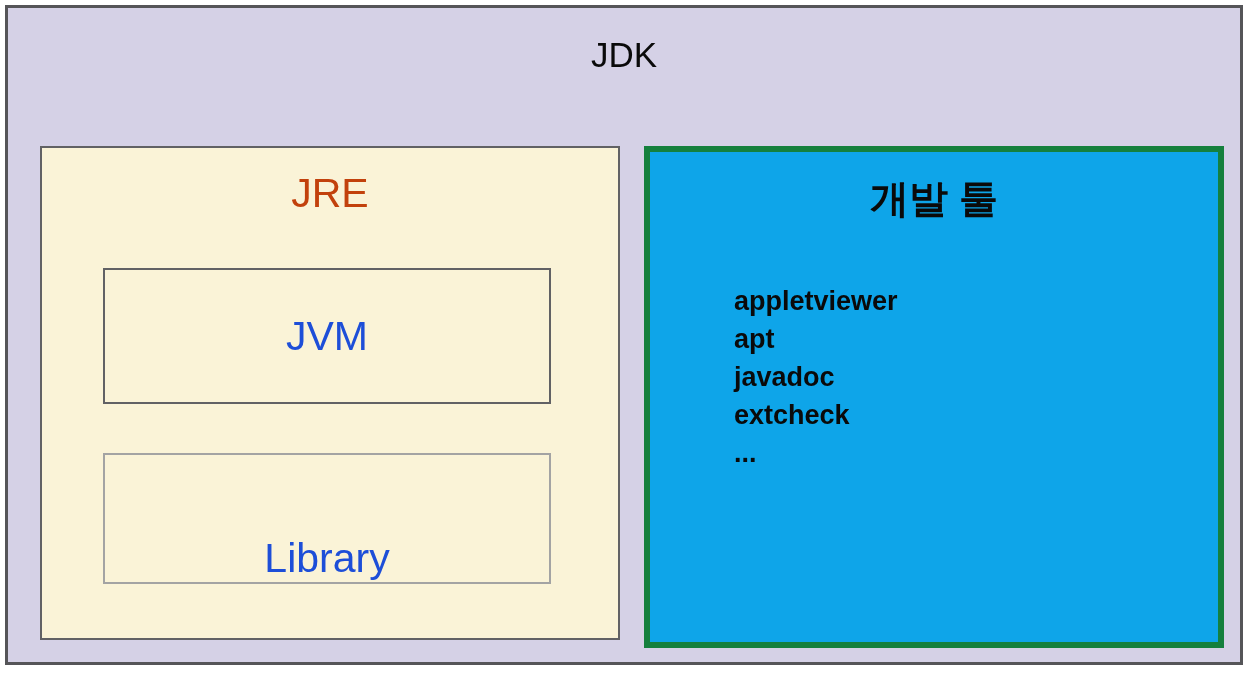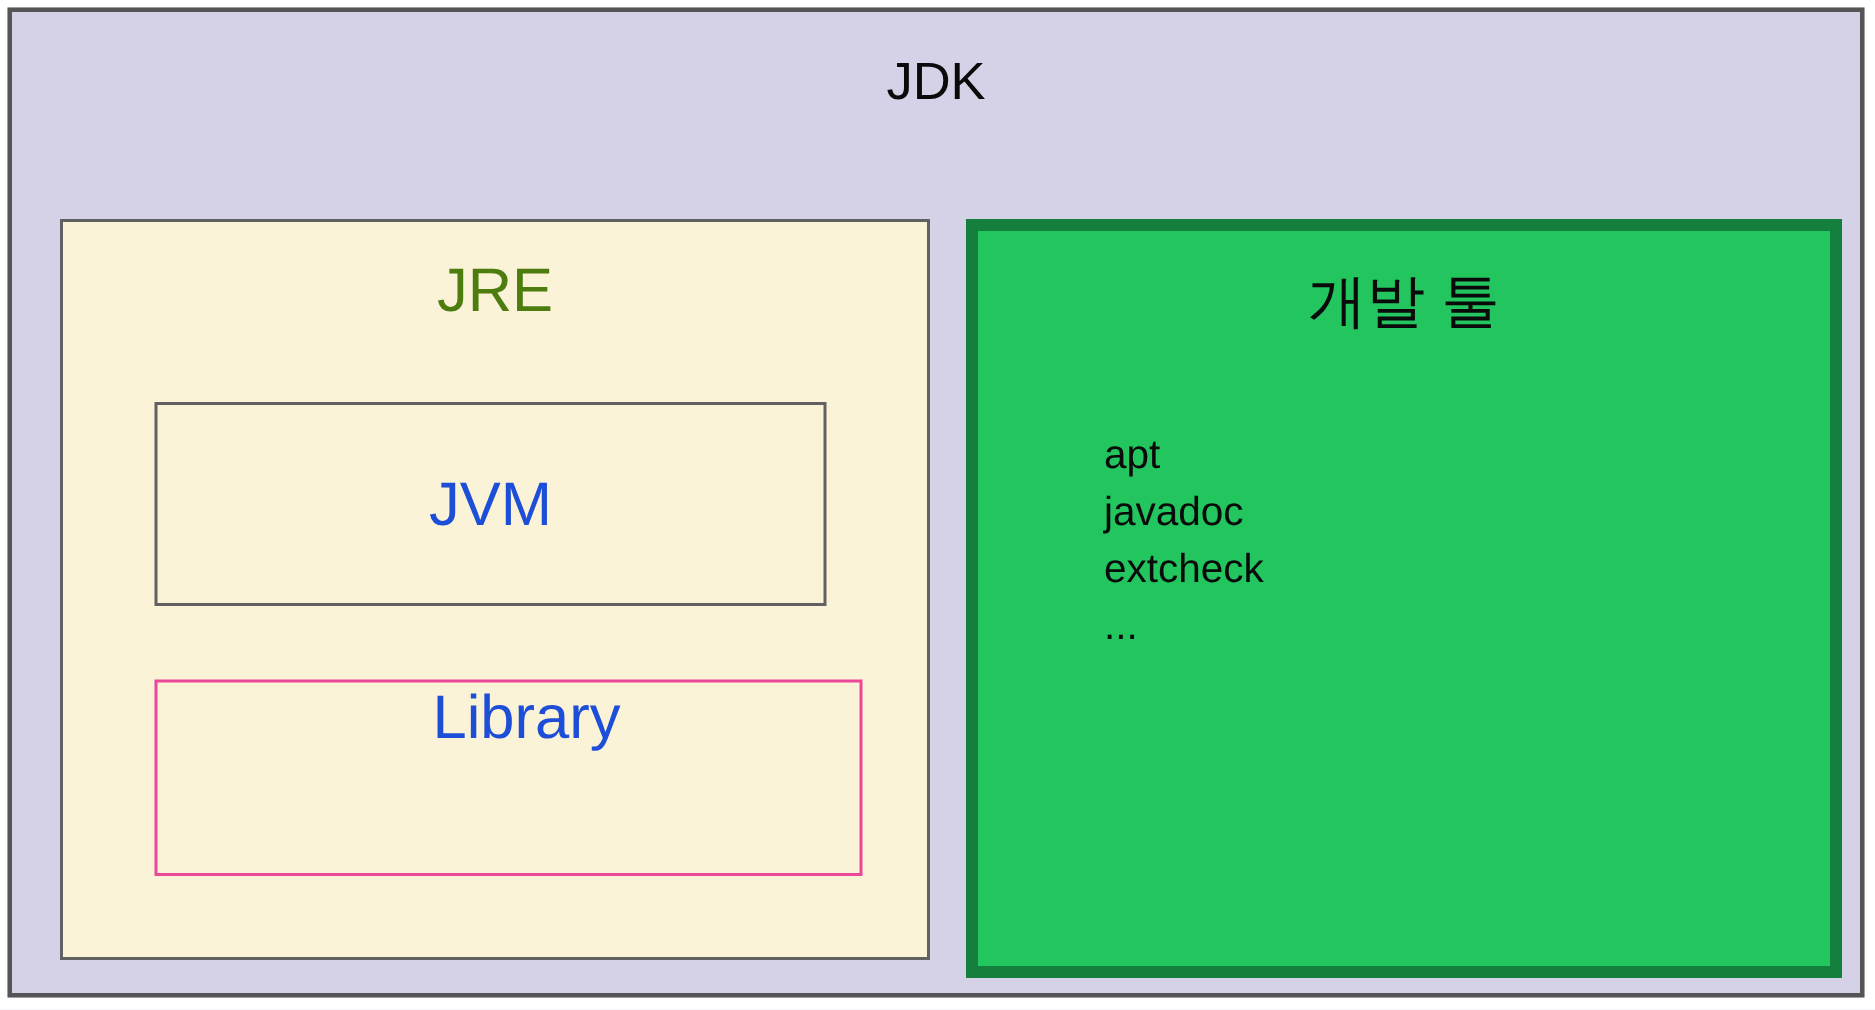--- a/index.html
+++ b/index.html
@@ -46,59 +46,59 @@
     background: #faf3d7;
     border: 2px solid #616164;
   }
   .jre-title {
     position: absolute;
     left: 0;
     right: 0;
     top: 22px;
     text-align: center;
     font-size: 41px;
-    color: #4d7c0f;
+    color: #c2410c;
   }
   .jvm-box {
     position: absolute;
     left: 61px;
     top: 120px;
     width: 444px;
     height: 132px;
     background: #faf3d7;
     border: 2px solid #616164;
     display: flex;
     align-items: center;
     justify-content: center;
   }
   .library-box {
     position: absolute;
     left: 61px;
     top: 305px;
     width: 444px;
     height: 127px;
     background: #faf3d7;
-    border: 2px solid #ec4899;
+    border: 2px solid #a3a3a3;
     display: flex;
-    align-items: flex-start;
+    align-items: flex-end;
     justify-content: center;
-    padding-left: 24px;
   }
   .inner-label {
     font-size: 41px;
     color: #1d4ed8;
   }
   .devtools-box {
     position: absolute;
     left: 636px;
     top: 138px;
     width: 568px;
     height: 490px;
-    background: #22c55e;
-    border: 8px solid #15803d;
+    background: #0ea5e9;
+    border: 6px solid #15803d;
+    font-weight: bold;
   }
   .devtools-title {
     position: absolute;
     left: 0;
     right: 0;
     top: 20px;
     text-align: center;
     font-size: 39px;
     color: #0a0a0a;
   }
@@ -132,20 +132,21 @@
 
       <div class="library-box">
         <span class="inner-label">Library</span>
       </div>
     </div>
 
     <div class="devtools-box">
       <div class="devtools-title">개발 툴</div>
 
       <div class="devtools-list">
+        <div class="tool-item">appletviewer</div>
         <div class="tool-item">apt</div>
         <div class="tool-item">javadoc</div>
         <div class="tool-item">extcheck</div>
         <div class="tool-item">...</div>
       </div>
     </div>
 
   </div>
 </div>
 

